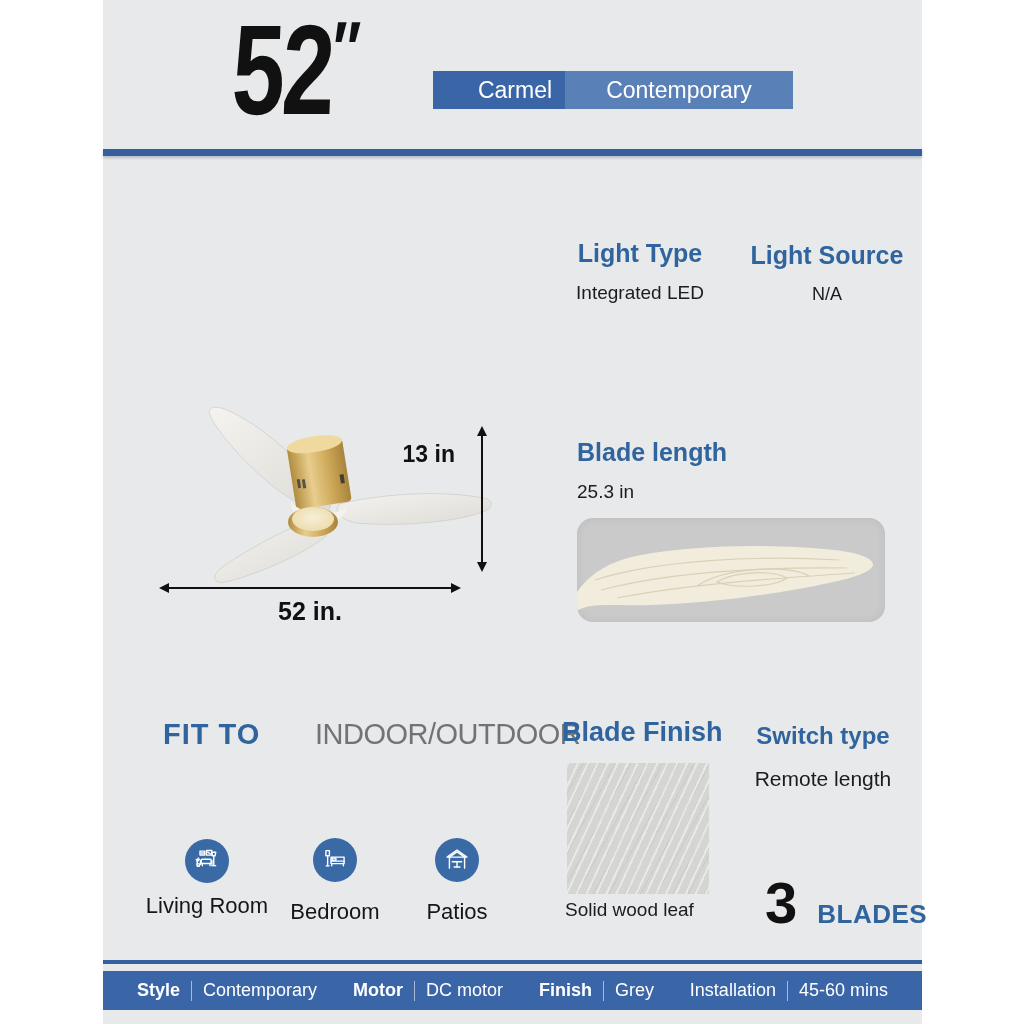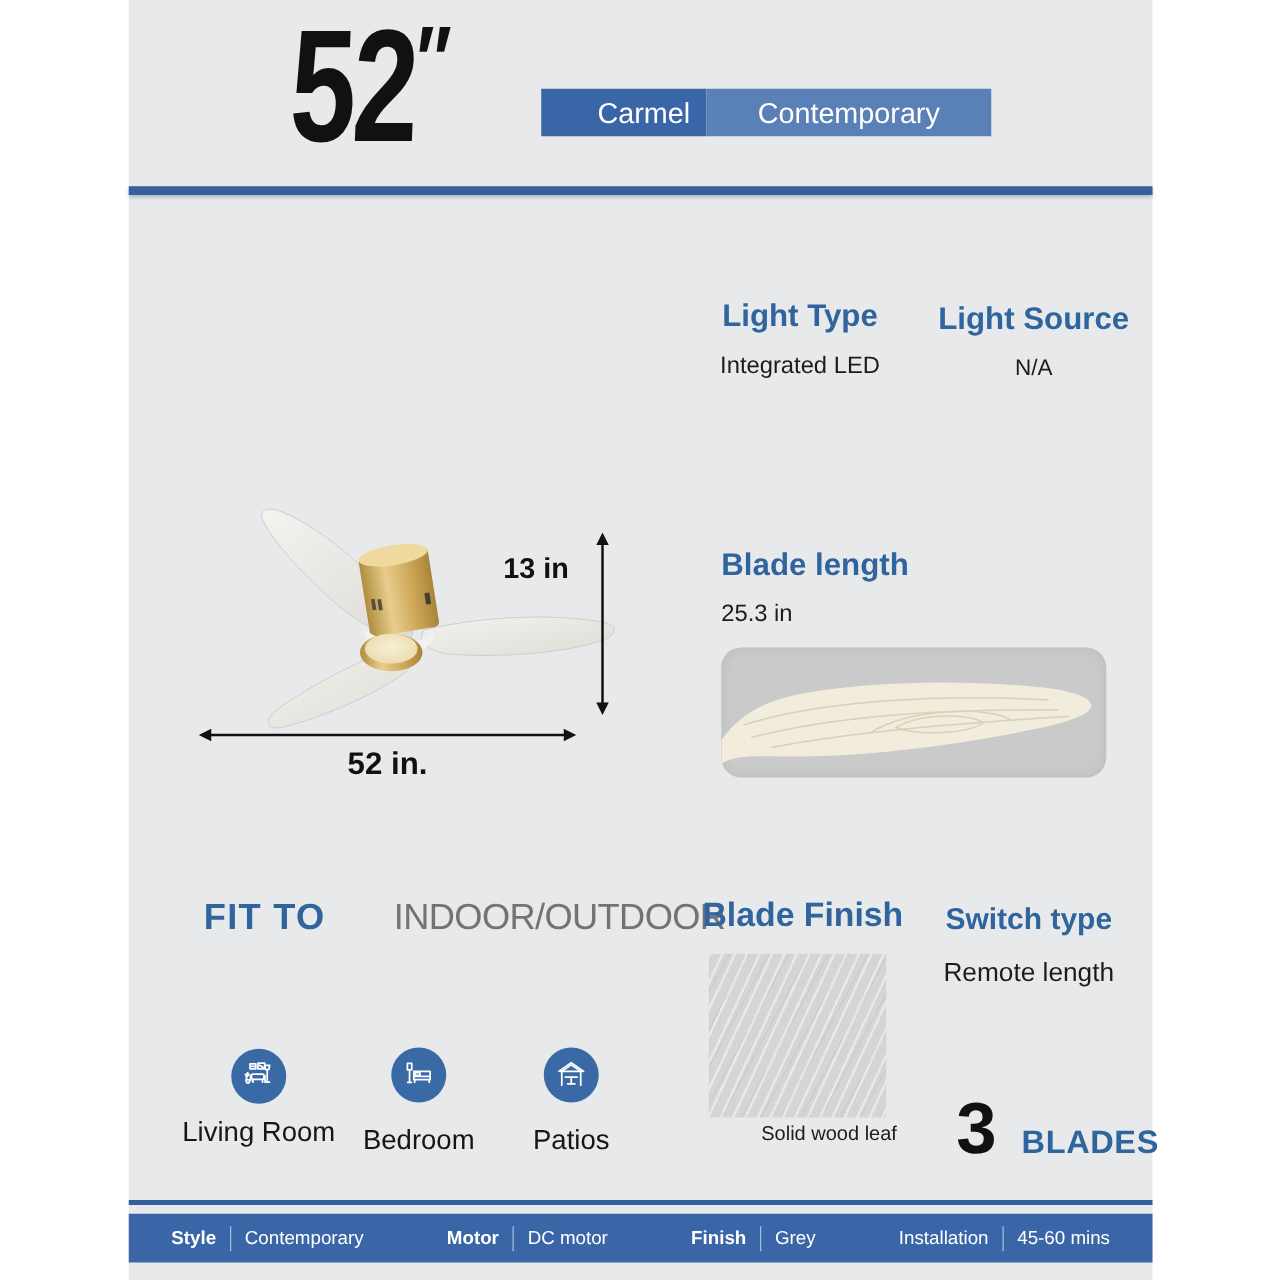--- a/index.html
+++ b/index.html
@@ -65,38 +65,38 @@
   .lab-2 { left:162px; top:899px; width:140px; }
   .lab-3 { left:294px; top:899px; width:120px; }
 
   
   .bf-hdg { left:459px; top:717px; font-size:27px; }
   .bf-swatch { left:464px; top:763px; width:142px; height:131px;
     background:
       repeating-linear-gradient(115deg, rgba(255,255,255,.45) 0 2px, rgba(0,0,0,0) 2px 9px),
       repeating-linear-gradient(118deg, rgba(160,160,158,.18) 0 1px, rgba(0,0,0,0) 1px 14px),
       #d5d6d4; }
-  .bf-cap { left:462px; top:899px; font-size:16px; color:#1c1c1c;margin-left:44px; }
+  .bf-cap { left:462px; top:899px; font-size:19px; color:#1c1c1c; }
 
   
   .sw-hdg { left:648px; top:722px; width:144px; font-size:24px; }
   .sw-val { left:636px; top:767px; width:168px; font-size:21px; color:#1c1c1c; }
 
   
   .blades-row { left:662px; top:874px; display:flex; align-items:baseline; }
   .blades-count { font-size:58px; font-weight:bold; color:#111; line-height:1; }
   .blades-word { font-size:26px; font-weight:bold; color:#2f649e; margin-left:20px;
     letter-spacing:0.5px; }
 
   
   .foot-rule { left:0; top:960px; width:819px; height:4px; background:#355f9d; }
   .foot-bar { left:0; top:971px; width:819px; height:39px; background:#3a66a8;
     display:flex; align-items:center; justify-content:space-between;
     padding:0 34px; color:#fff; }
-  .foot-group { display:flex; align-items:center; font-size:15px; }
+  .foot-group { display:flex; align-items:center; font-size:18px; }
   .foot-label { font-weight:bold; }
   .foot-label.reg { font-weight:normal; }
   .foot-div { width:1px; height:20px; background:rgba(255,255,255,.55); margin:0 11px; }
 </style>
 </head>
 <body>
 
 <div class="content">
 
   <div class="abs size-title"><span>52</span><span class="size-mark">″</span></div>

